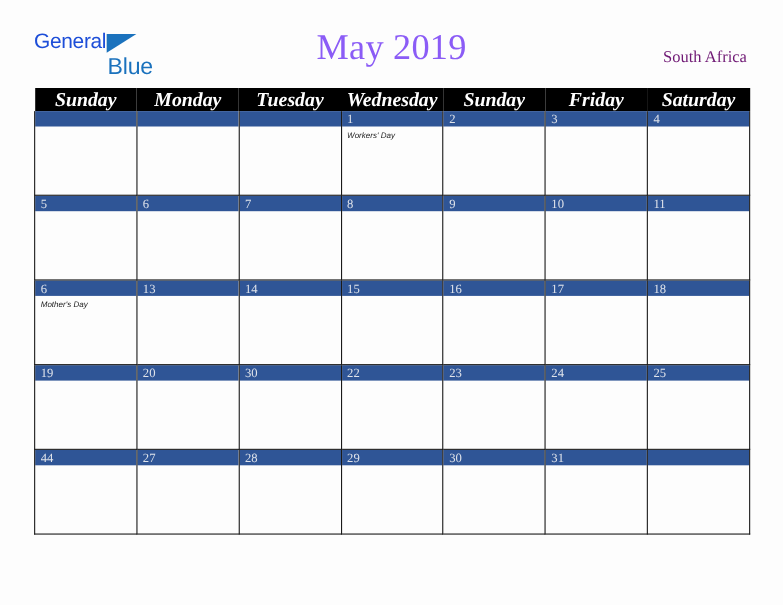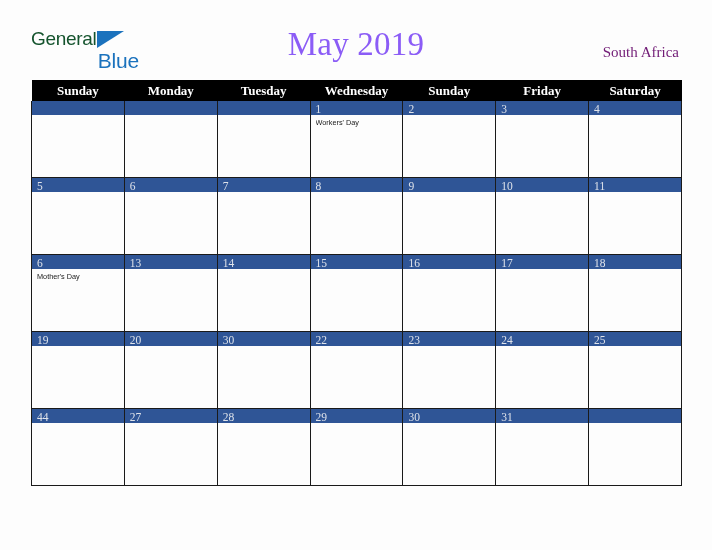--- a/index.html
+++ b/index.html
@@ -30,21 +30,21 @@
   }
   .brand-top {
     position: relative;
     height: 24px;
     white-space: nowrap;
   }
   .brand-general {
     font-family: "Liberation Sans", sans-serif;
     font-size: 19px;
     letter-spacing: -0.3px;
-    color: #14532d;
+    color: #1d4ed8;
     line-height: 22px;
     display: inline-block;
   }
   .brand-flag {
     display: inline-block;
     width: 0;
     height: 0;
     border-top: 17px solid #1b72bd;
     border-right: 27px solid transparent;
     vertical-align: top;
@@ -91,26 +91,27 @@
     top: 80px;
     width: 651px;
     border-collapse: collapse;
     table-layout: fixed;
   }
 
   .calendar th {
     background: #000000;
     color: #ffffff;
     font-family: "Liberation Serif", serif;
-    font-size: 13px;
+    font-size: 18px;
     font-weight: bold;
     height: 21px;
     text-align: center;
     padding: 0;
     border: none;
+    font-style: italic;
   }
 
   .calendar td {
     width: 93px;
     height: 76px;
     padding: 0;
     vertical-align: top;
     border-left: 1px solid #1a1a1a;
     border-right: 1px solid #1a1a1a;
     border-bottom: 1px solid #1a1a1a;
@@ -125,20 +126,21 @@
     box-sizing: border-box;
   }
   .daynum {
     font-family: "Liberation Serif", serif;
     font-size: 11.5px;
     color: #dfe3ea;
   }
 
   .events {
     padding: 3px 4px 0 5px;
+    font-style: italic;
   }
   .event {
     font-family: "Liberation Sans", sans-serif;
     font-size: 7.3px;
     line-height: 9px;
     color: #1a1a1a;
     white-space: nowrap;
     overflow: hidden;
   }
 </style>

